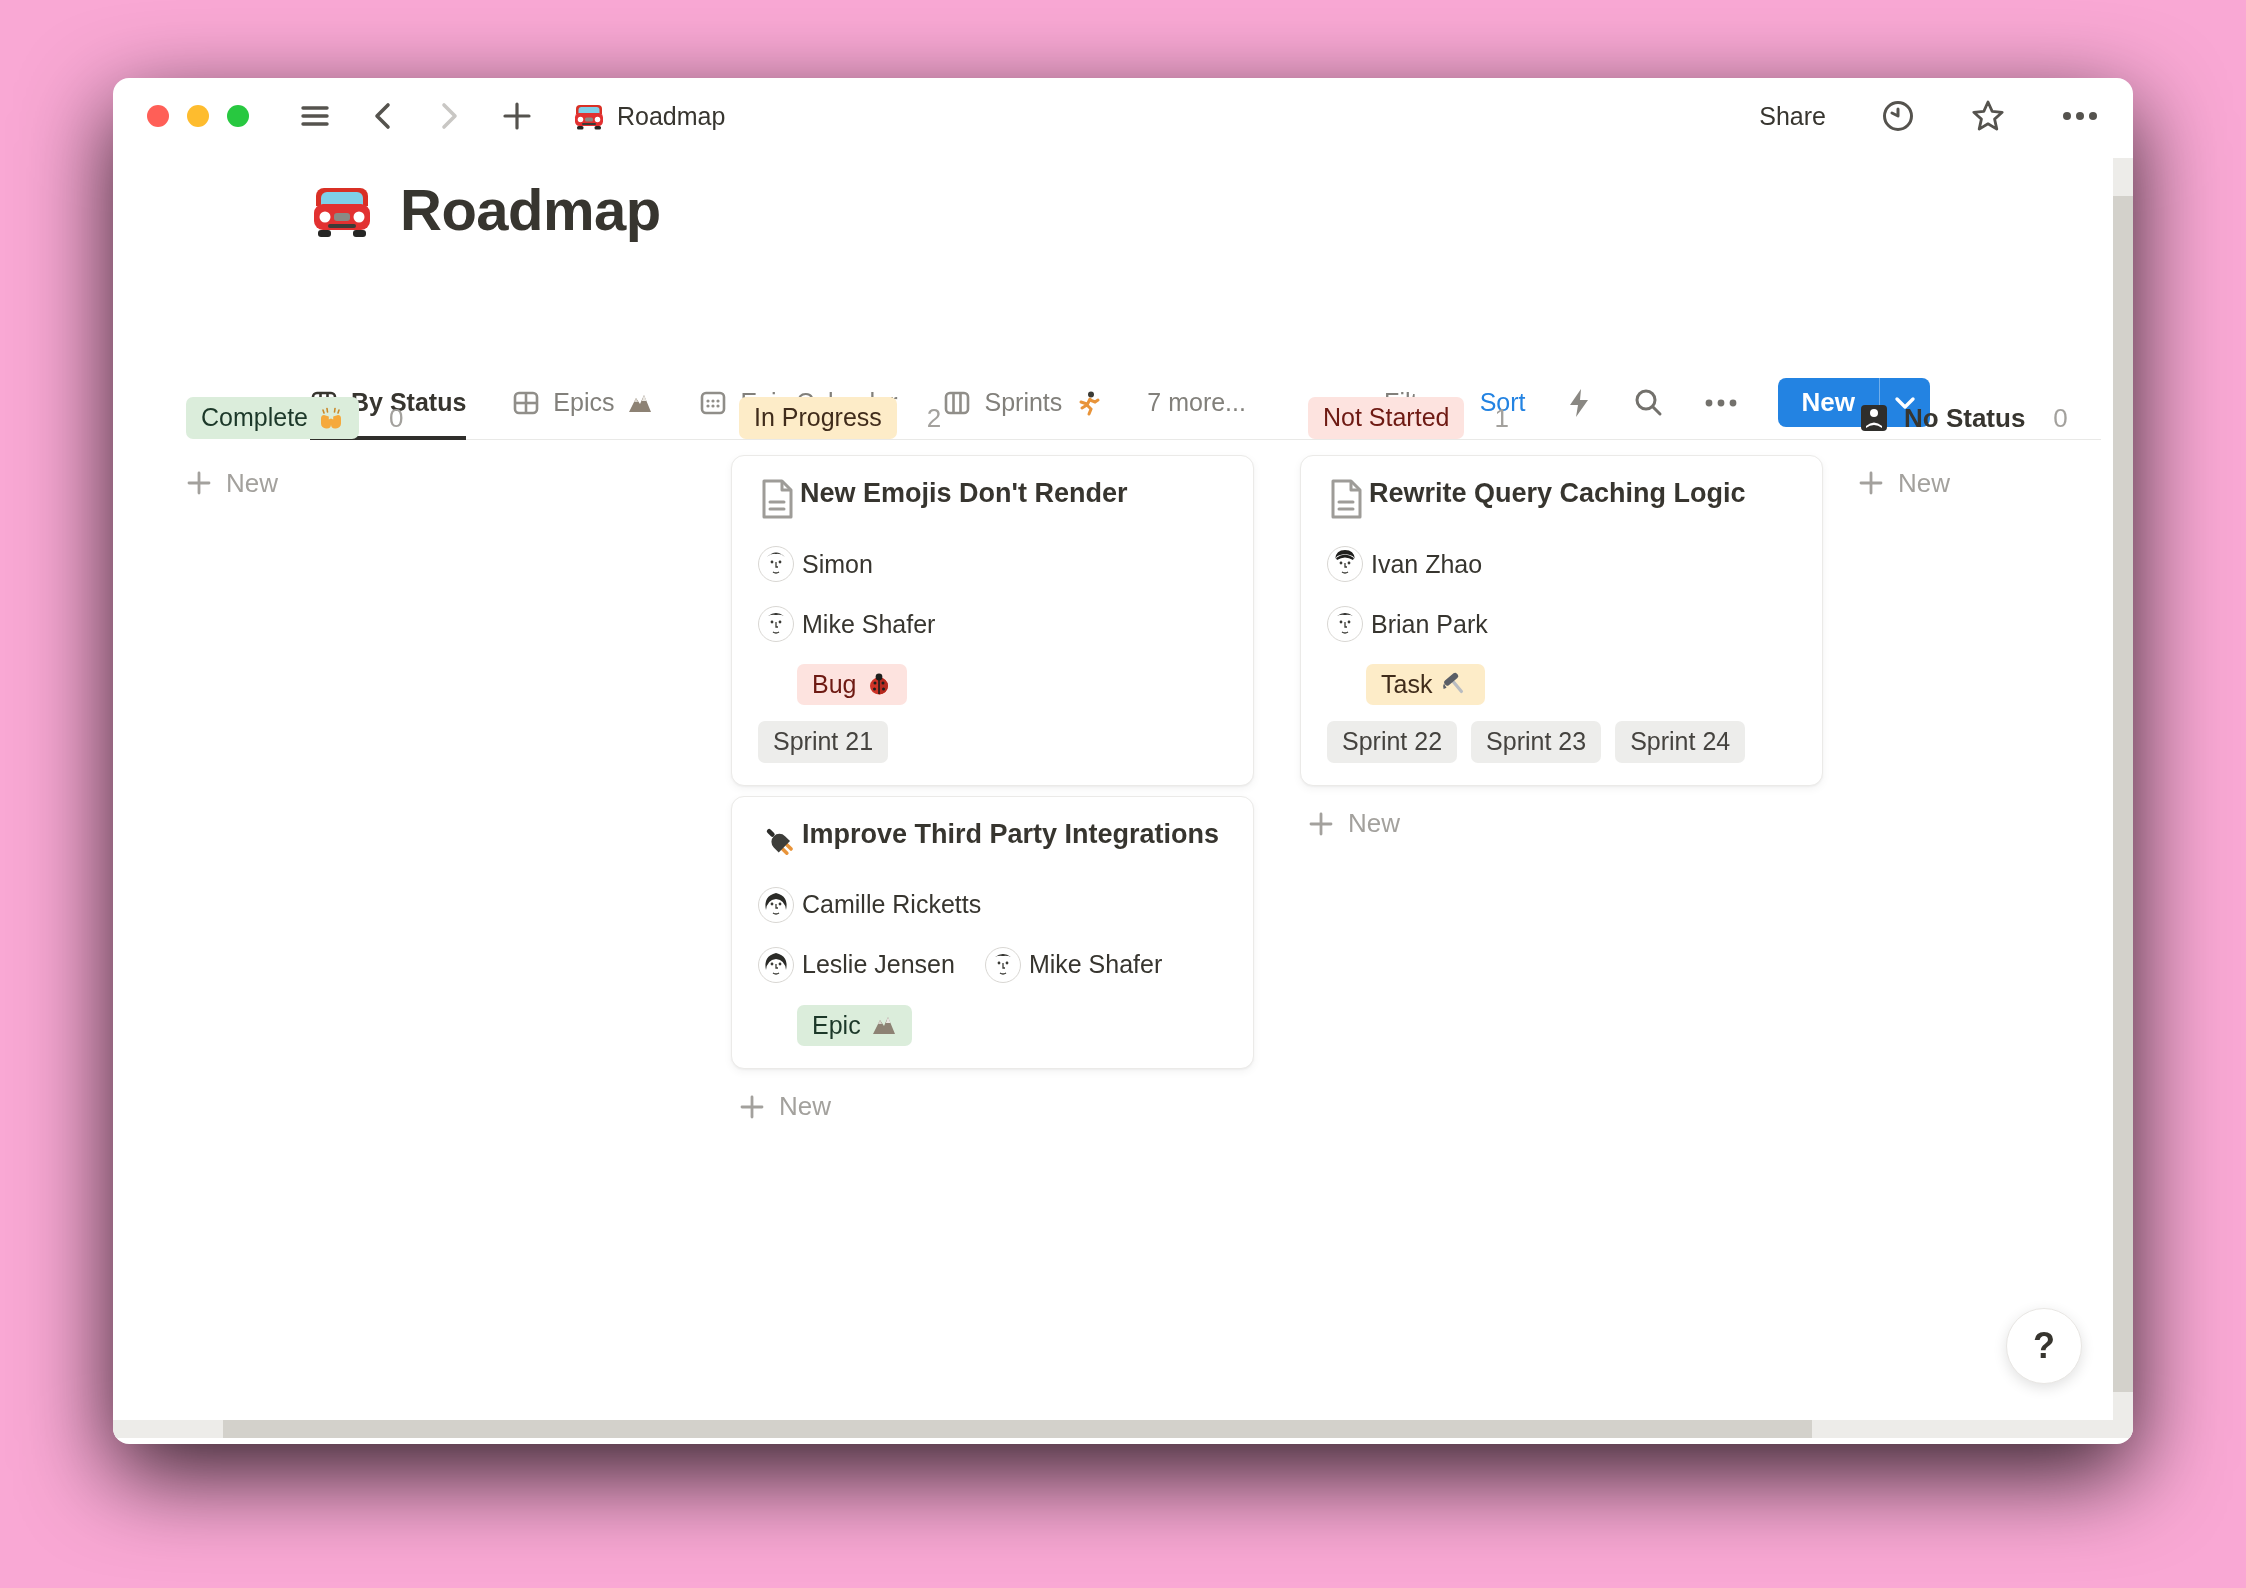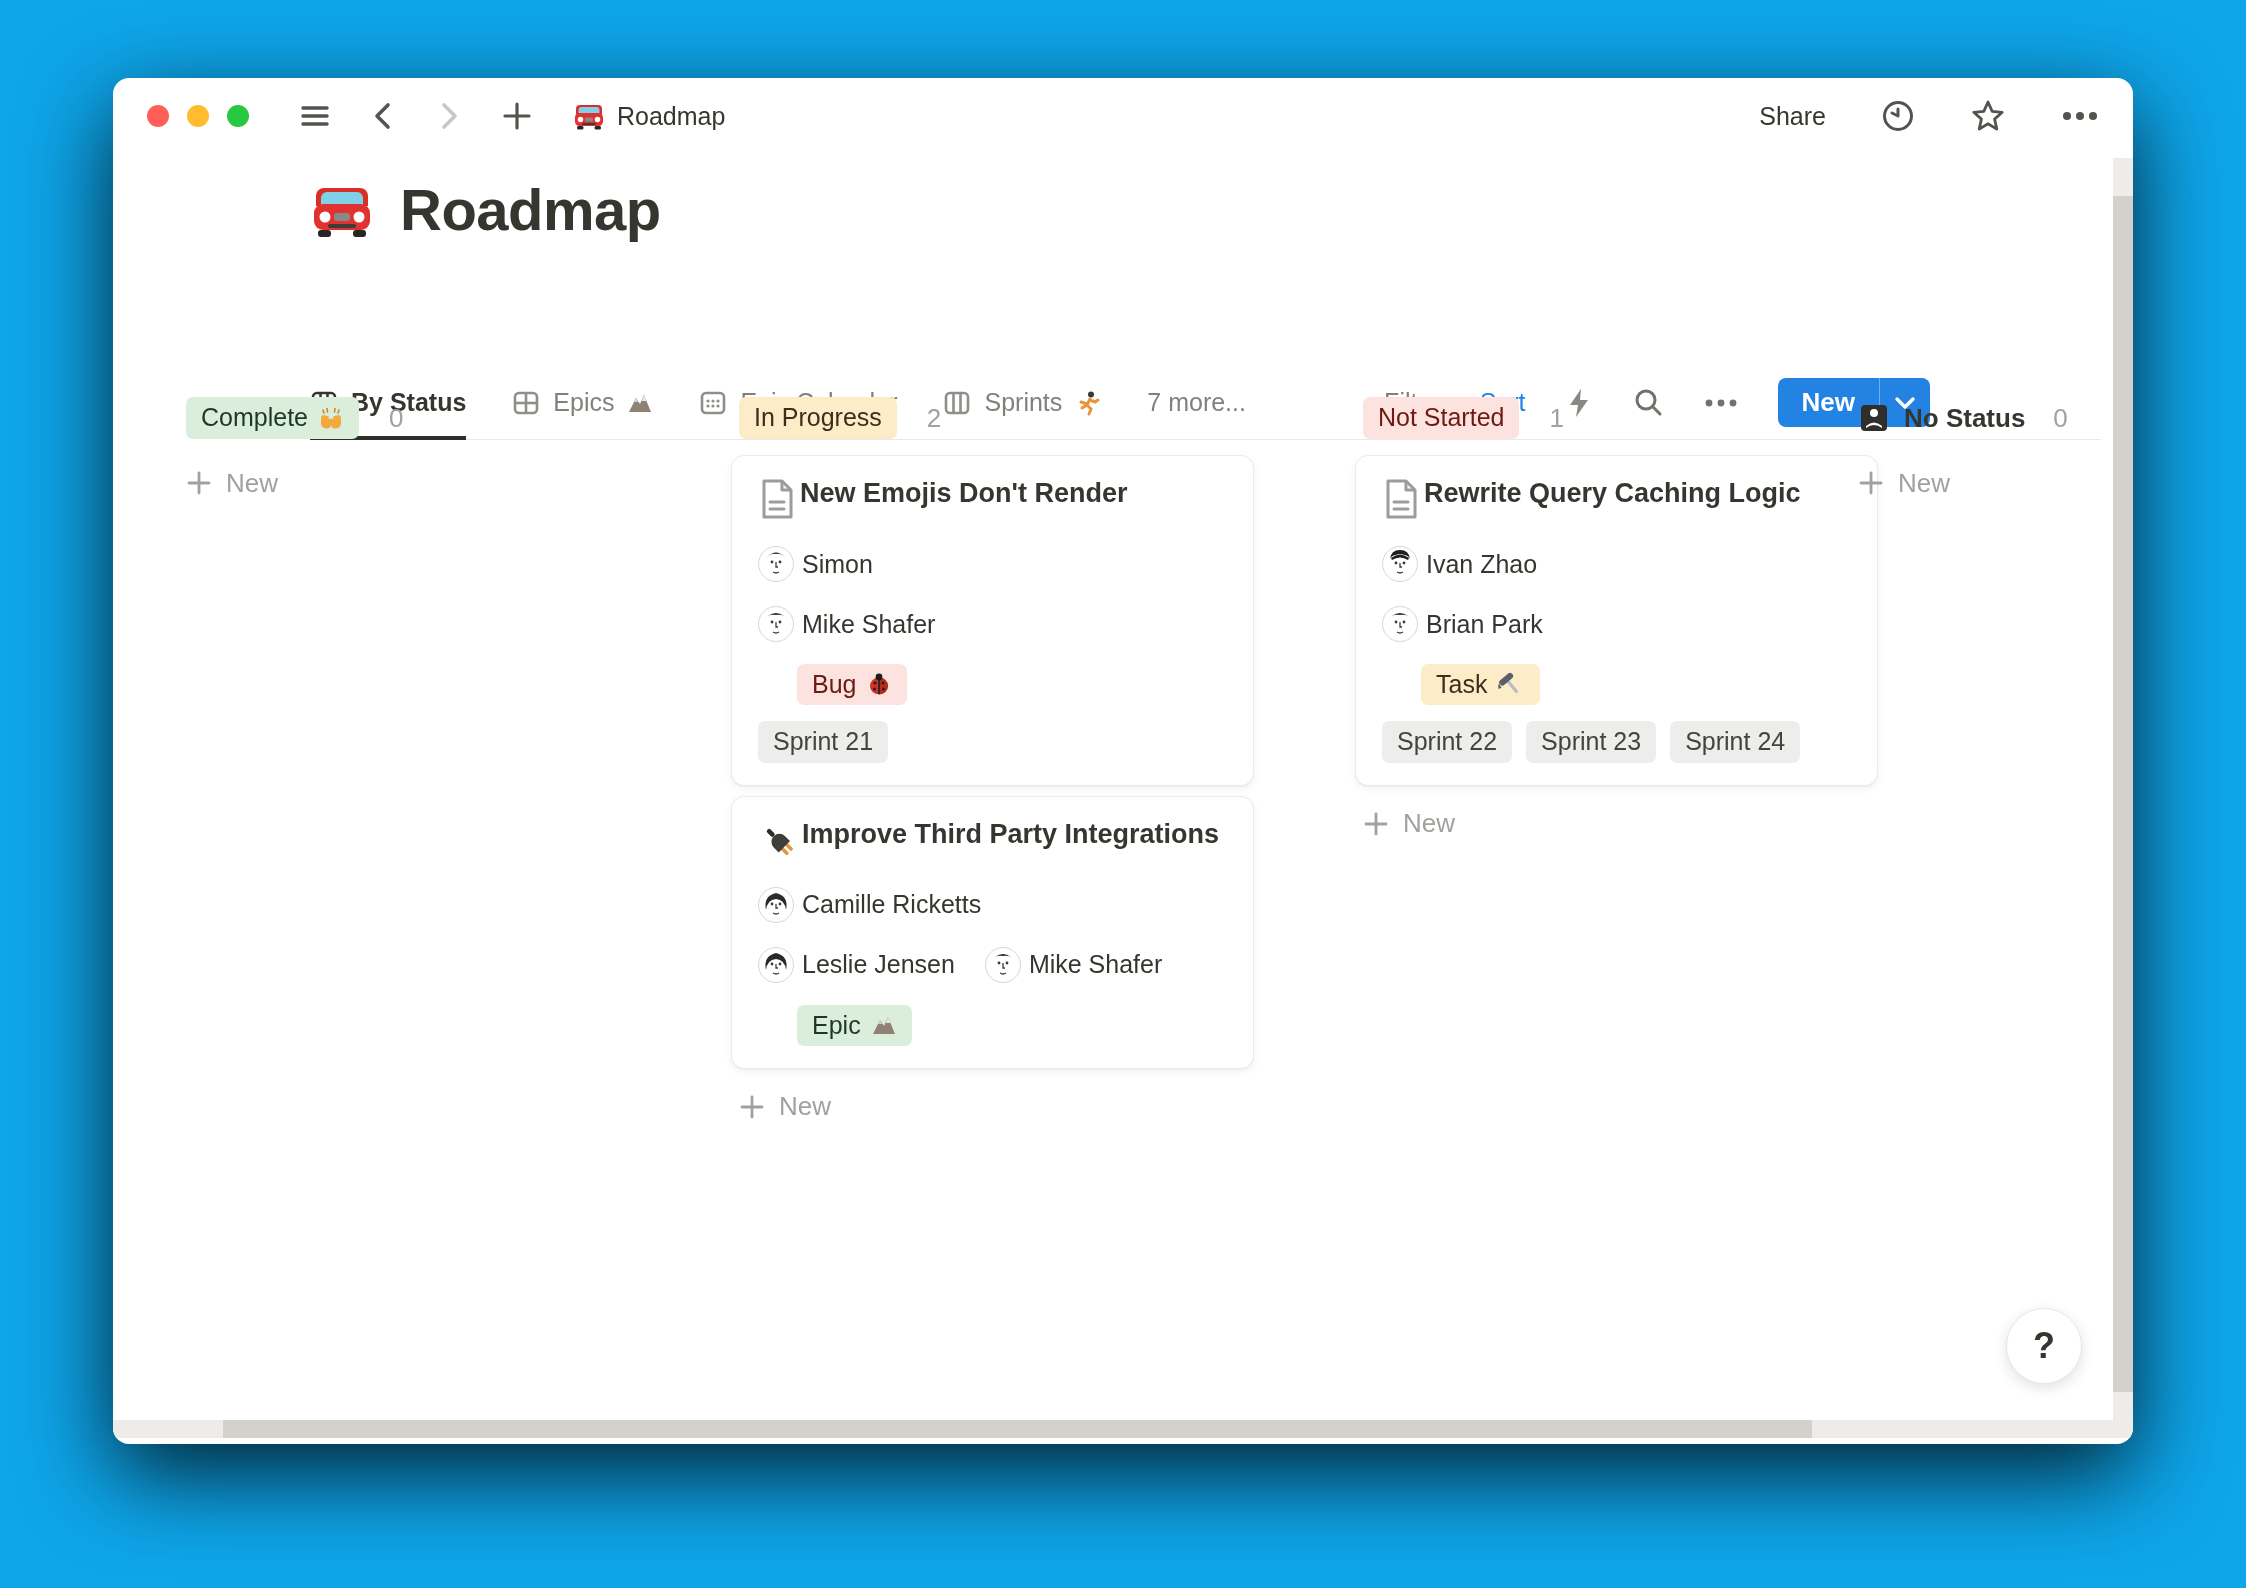--- a/index.html
+++ b/index.html
@@ -1,18 +1,18 @@
 <!DOCTYPE html>
 <html><head>
 <meta charset="utf-8">
 <style>
   * { margin:0; padding:0; box-sizing:border-box; }
   html,body { width:2246px; height:1588px; background:#000; overflow:hidden;
               font-family:"Liberation Sans", sans-serif; color:#37352F; }
-  .stage { position:relative; width:2246px; height:1588px; background:#0ea5e9; }
+  .stage { position:relative; width:2246px; height:1588px; background:#f9a8d4; }
   .window { position:absolute; left:113px; top:78px; width:2020px; height:1366px;
             background:#fff; border-radius:16px; overflow:hidden;
             box-shadow:0 30px 90px rgba(0,0,0,.8); }
 
   
   .titlebar { position:absolute; left:0; top:0; right:0; height:76px;
               display:flex; align-items:center; padding:0 34px; }
   .traffic { display:flex; gap:18px; }
   .light { width:22px; height:22px; border-radius:50%; }
   .nav-group { display:flex; align-items:center; gap:38px; margin-left:50px; }
@@ -473,21 +473,21 @@
           <svg width="26" height="26" viewBox="0 0 26 26">
               <g stroke="#A3A19D" stroke-width="2.8" stroke-linecap="round">
                 <line x1="13" y1="3" x2="13" y2="23"></line>
                 <line x1="3" y1="13" x2="23" y2="13"></line>
               </g>
             </svg>
           <span>New</span>
         </div>
       </div>
 
-      <div class="column" style="left:1242px">
+      <div class="column" style="left:1187px">
         <div class="col-header">
           <span class="pill pill-red">
             <span>Not Started</span>
           </span>
           <span class="col-count">1</span>
         </div>
 
         <div class="card">
           <div class="card-title">
             <span>

